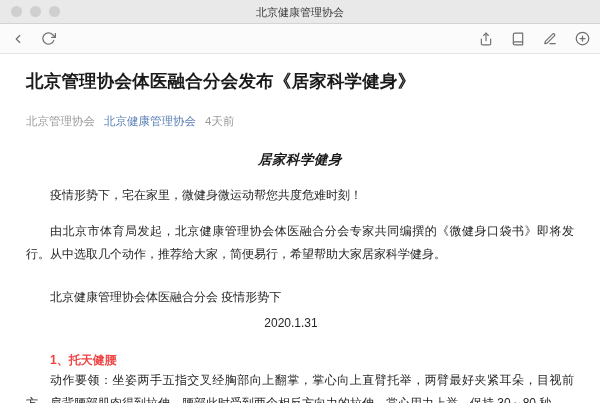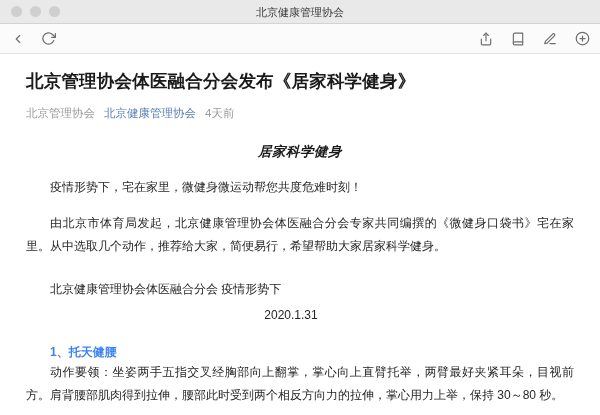--- a/index.html
+++ b/index.html
@@ -86,21 +86,21 @@
   }
   .headline {
     font-size: 17.5px;
     font-weight: bold;
     color: #1a1a1a;
     line-height: 1.35;
     margin: 2px 0 0 0;
     letter-spacing: 0.2px;
   }
   .meta {
-    margin-top: 12px;
+    margin-top: 20px;
     font-size: 11.5px;
     color: #9b9b9b;
     display: flex;
     align-items: center;
     gap: 9px;
   }
   .meta .link {
     color: #5a7fb5;
   }
   .article {
@@ -135,21 +135,21 @@
   .date {
     font-size: 12px;
     color: #262626;
     text-align: center;
     margin-top: 7px;
     padding-right: 18px;
   }
   .sec-title {
     font-size: 12px;
     font-weight: bold;
-    color: #3b82f6;
+    color: #ef4444;
     margin: 22px 0 0 0;
     text-indent: 2em;
   }
   .sec-para {
     font-size: 12px;
     line-height: 1.95;
     color: #262626;
     text-indent: 2em;
     margin: 0;
     text-align: justify;
@@ -219,21 +219,21 @@
 
     <div class="meta">
       <span>北京管理协会</span>
       <span class="link">北京健康管理协会</span>
       <span>4天前</span>
     </div>
 
     <div class="article">
       <div class="art-title">居家科学健身</div>
       <p class="para">疫情形势下，宅在家里，微健身微运动帮您共度危难时刻！</p>
-      <p class="para">由北京市体育局发起，北京健康管理协会体医融合分会专家共同编撰的《微健身口袋书》宅在家里。从中选取几个动作，推荐给大家，简便易行，希望帮助大家居家科学健身。</p>
+      <p class="para">由北京市体育局发起，北京健康管理协会体医融合分会专家共同编撰的《微健身口袋书》即将发行。从中选取几个动作，推荐给大家，简便易行，希望帮助大家居家科学健身。</p>
       <p class="sign">北京健康管理协会体医融合分会  疫情形势下</p>
       <div class="date">2020.1.31</div>
       <div class="sec-title">1、托天健腰</div>
       <p class="sec-para">动作要领：坐姿两手五指交叉经胸部向上翻掌，掌心向上直臂托举，两臂最好夹紧耳朵，目视前方。肩背腰部肌肉得到拉伸，腰部此时受到两个相反方向力的拉伸，掌心用力上举，保持 30～80 秒。</p>
       <p class="sec-para">动作功能：缓解腰椎间盘的压力，减轻腰部不适，消除身体疲劳。长期坚持有助于预防</p>
     </div>
 
   </div>
 </div>
 

